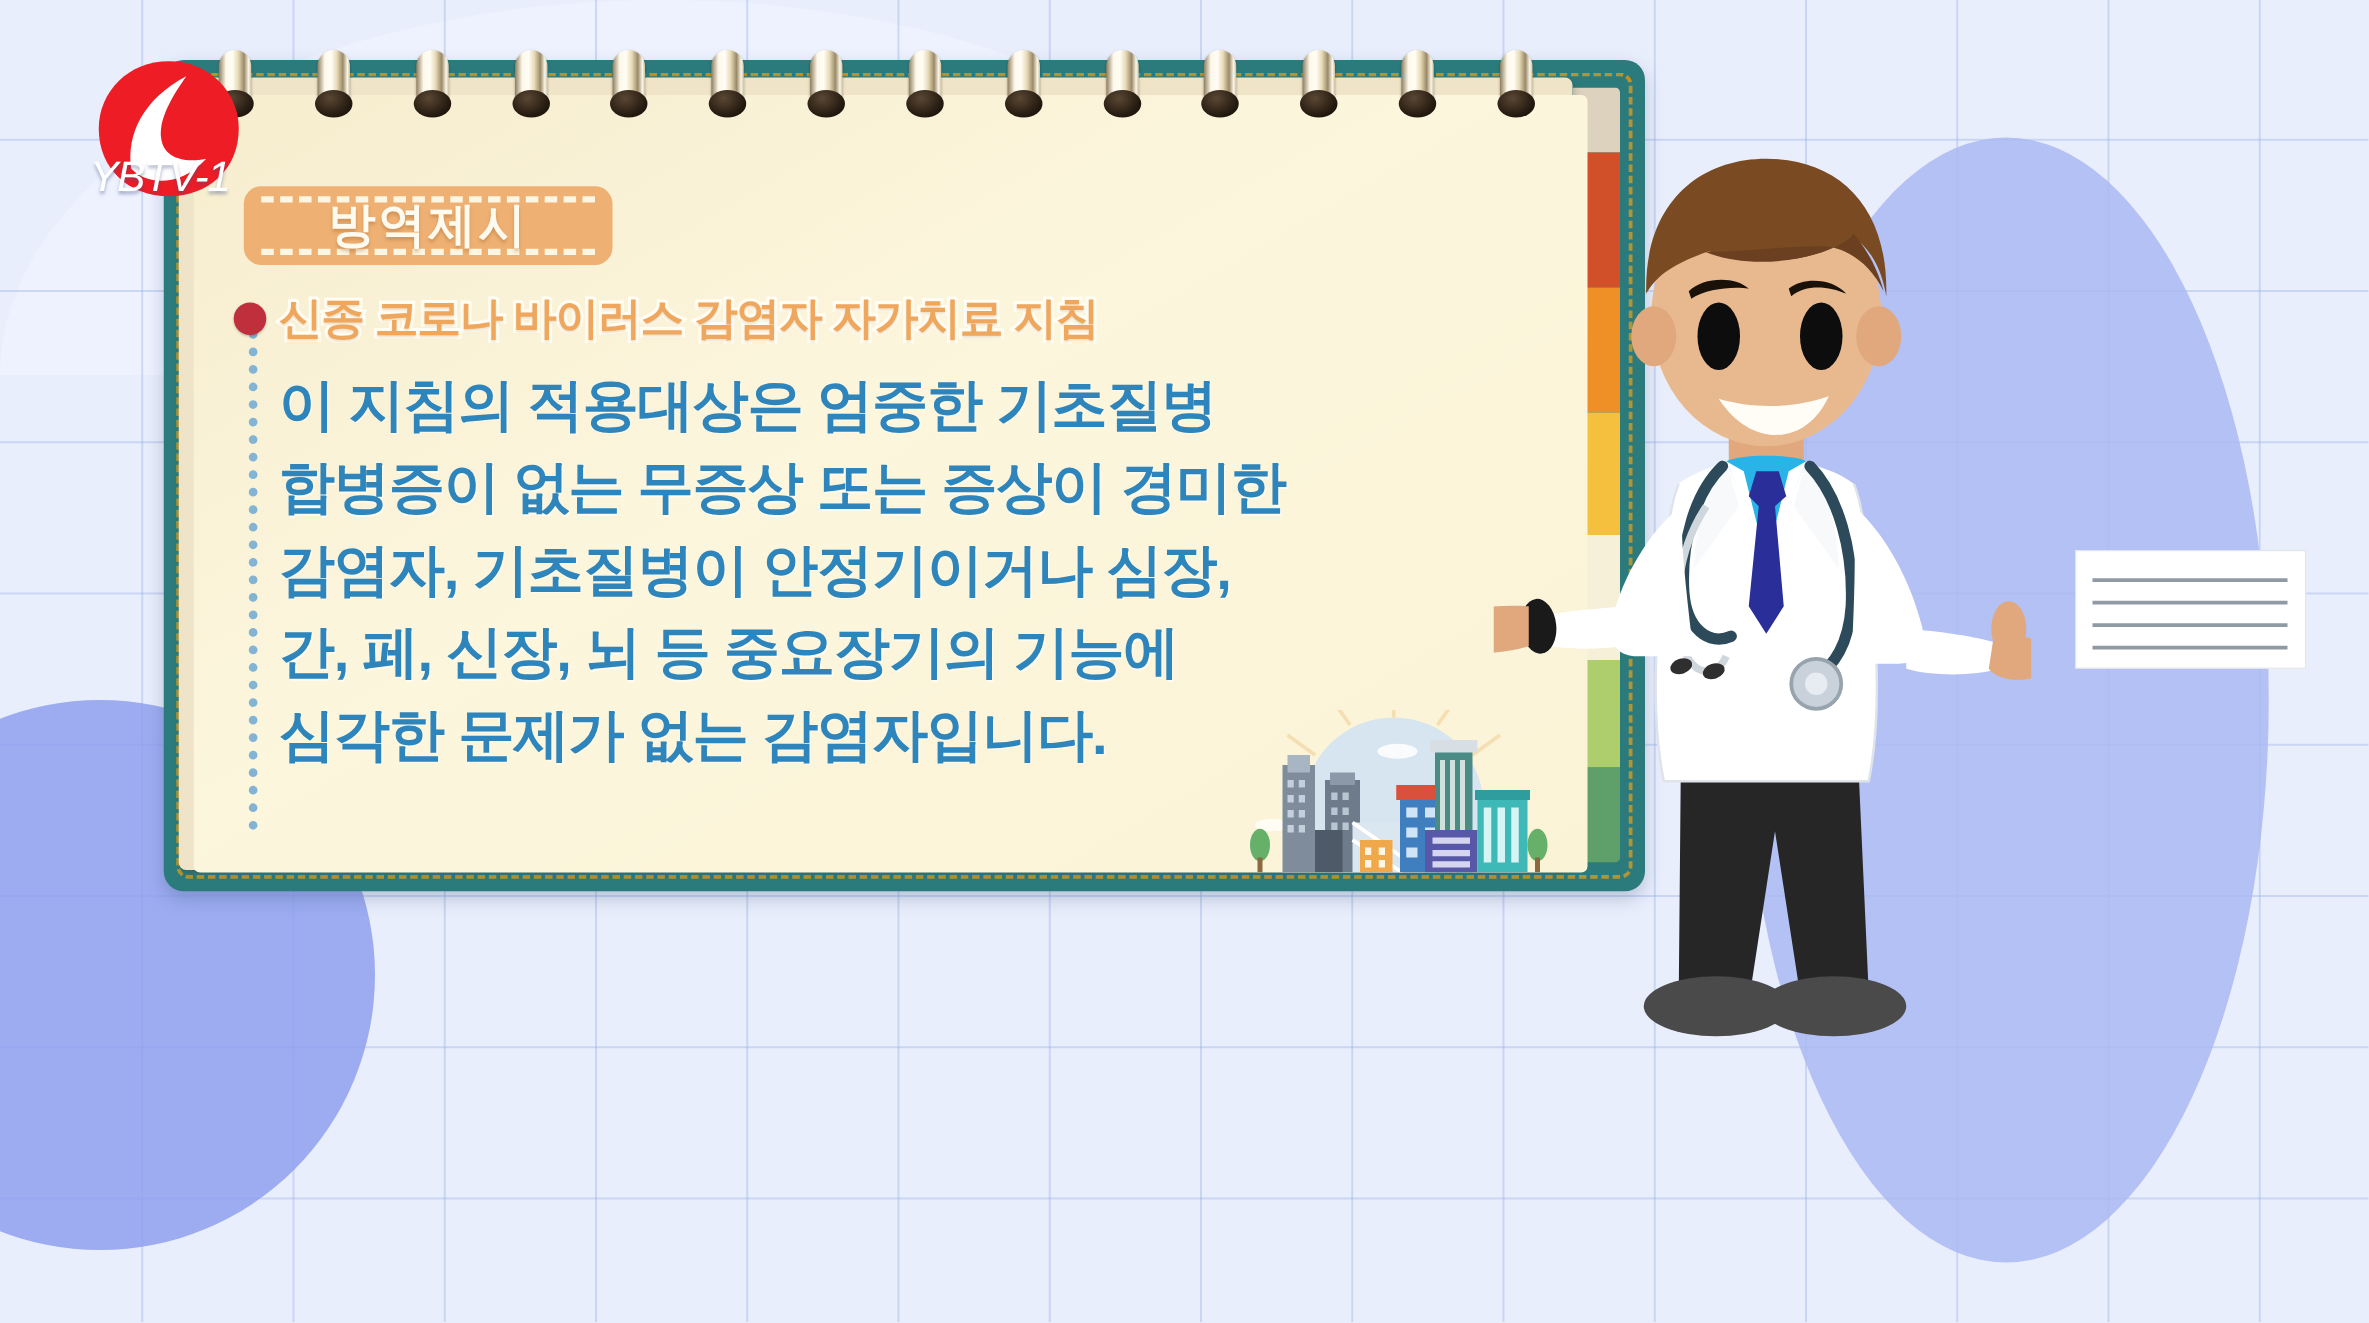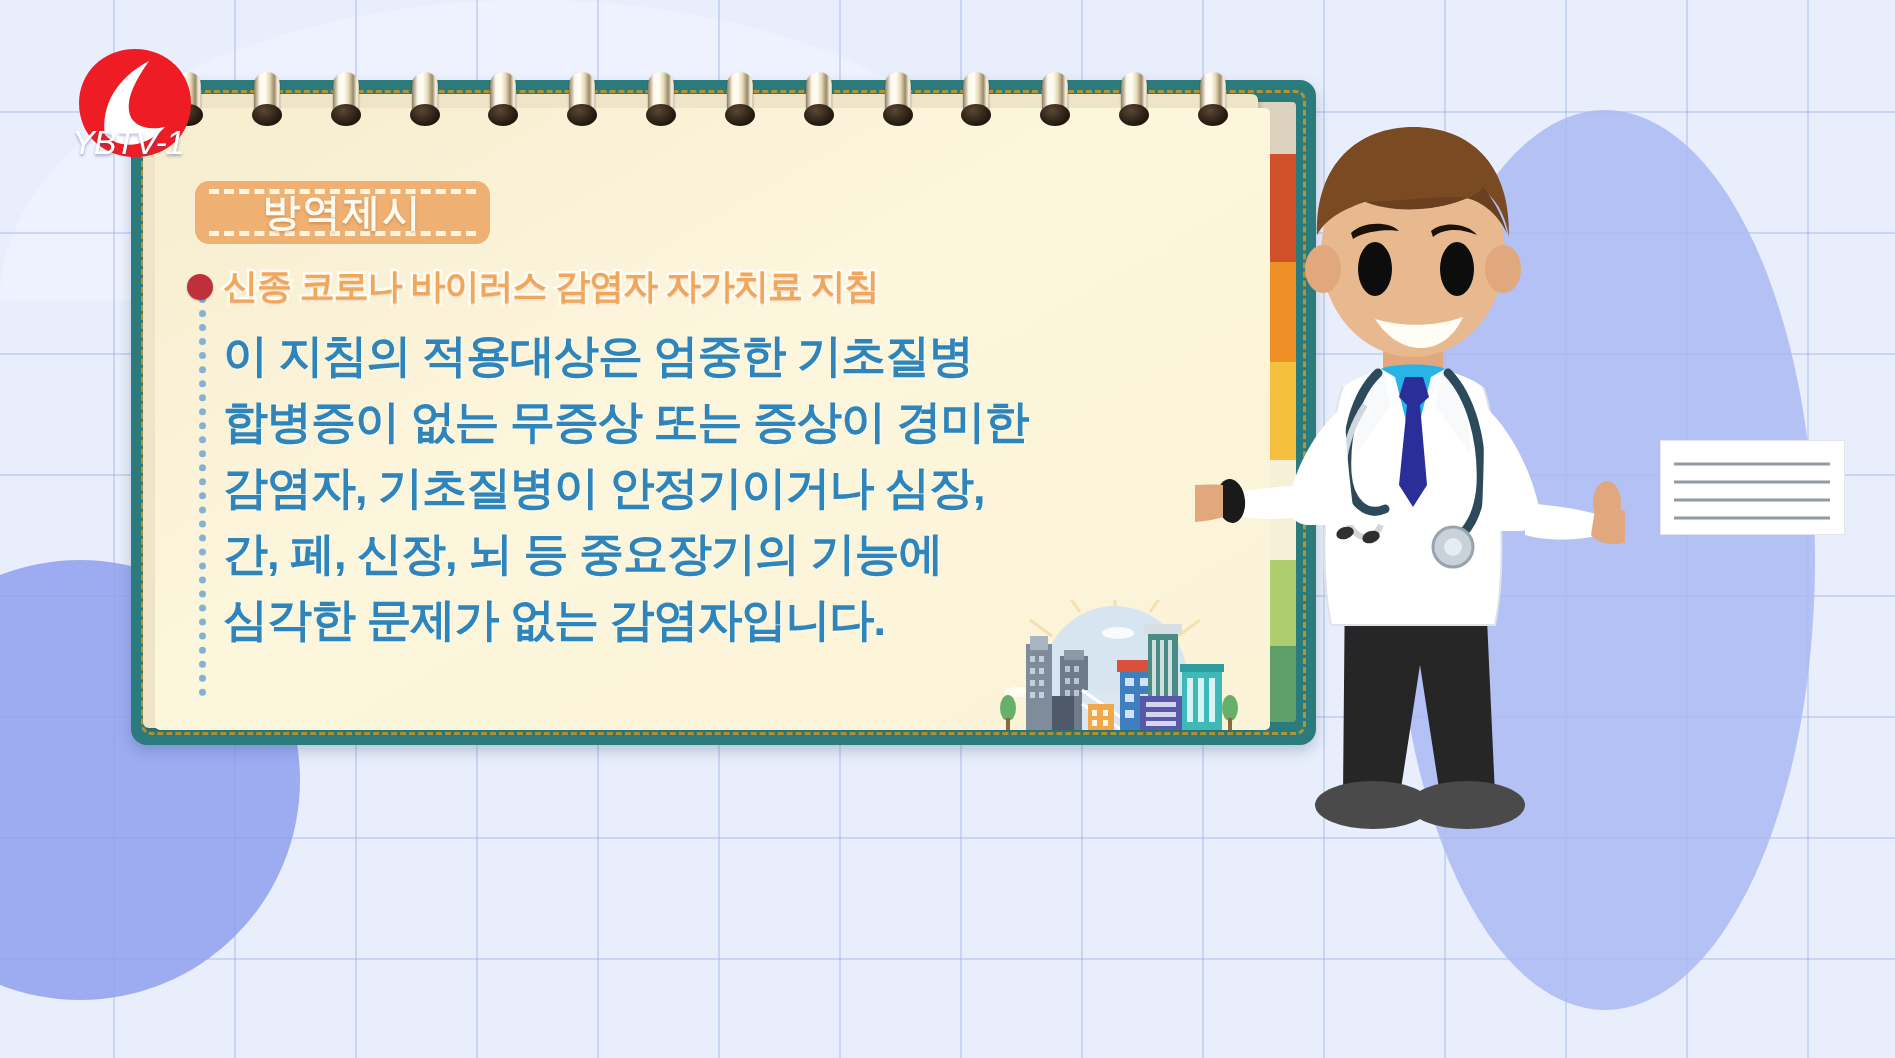--- a/index.html
+++ b/index.html
@@ -30,21 +30,21 @@
     background:#9aaaf0;
     opacity:.72;
   }
   #blob-right { width:420px; height:900px; left:1395px; top:110px; border-radius:50%; background:#aab8f2; opacity:.85;}
   #blob-left  { width:440px; height:440px; left:-140px; top:560px; background:#8fa0ef; opacity:.85;}
   #blob-footer{ width:1060px; height:300px; left:1075px; top:780px; border-radius:50% 50% 0 0 / 100% 100% 0 0; background:#eef2ff; opacity:1;}
 
   
   #notebook {
     position:absolute;
-    left:131px; top:80px;
+    left:131px; top:48px;
     width:1185px; height:665px;padding-left:12px;
   }
   #nb-frame {
     position:absolute; inset:0;
     background:#2b7b7d;
     border-radius:16px;
     box-shadow:0 6px 14px rgba(40,70,110,.25);
   }
   #nb-stitch {
     position:absolute;

